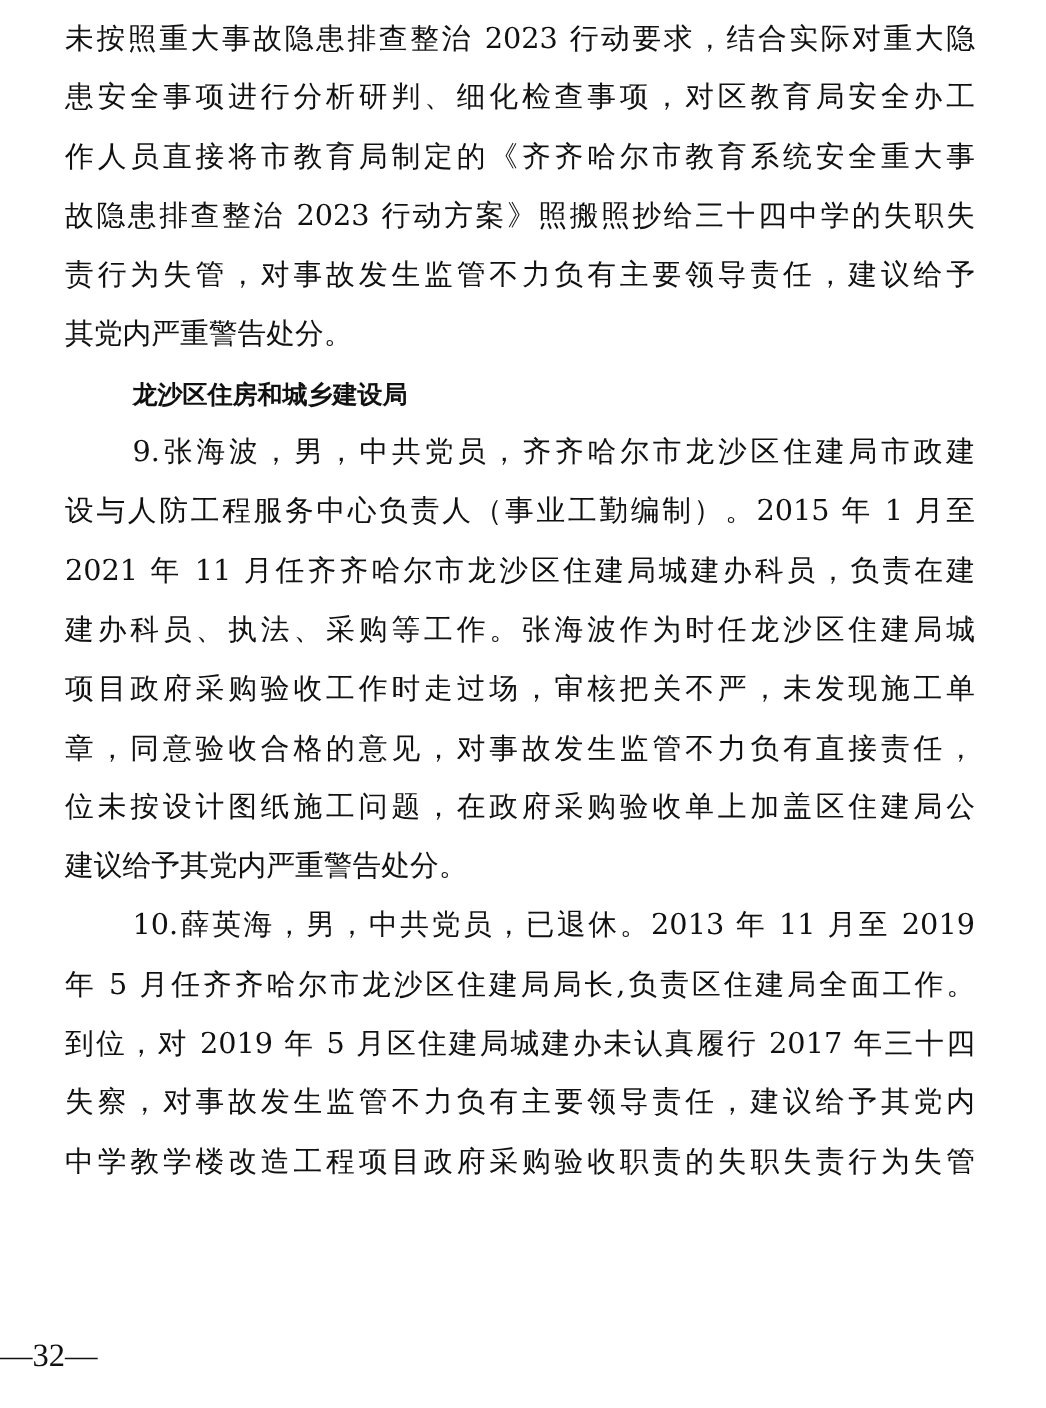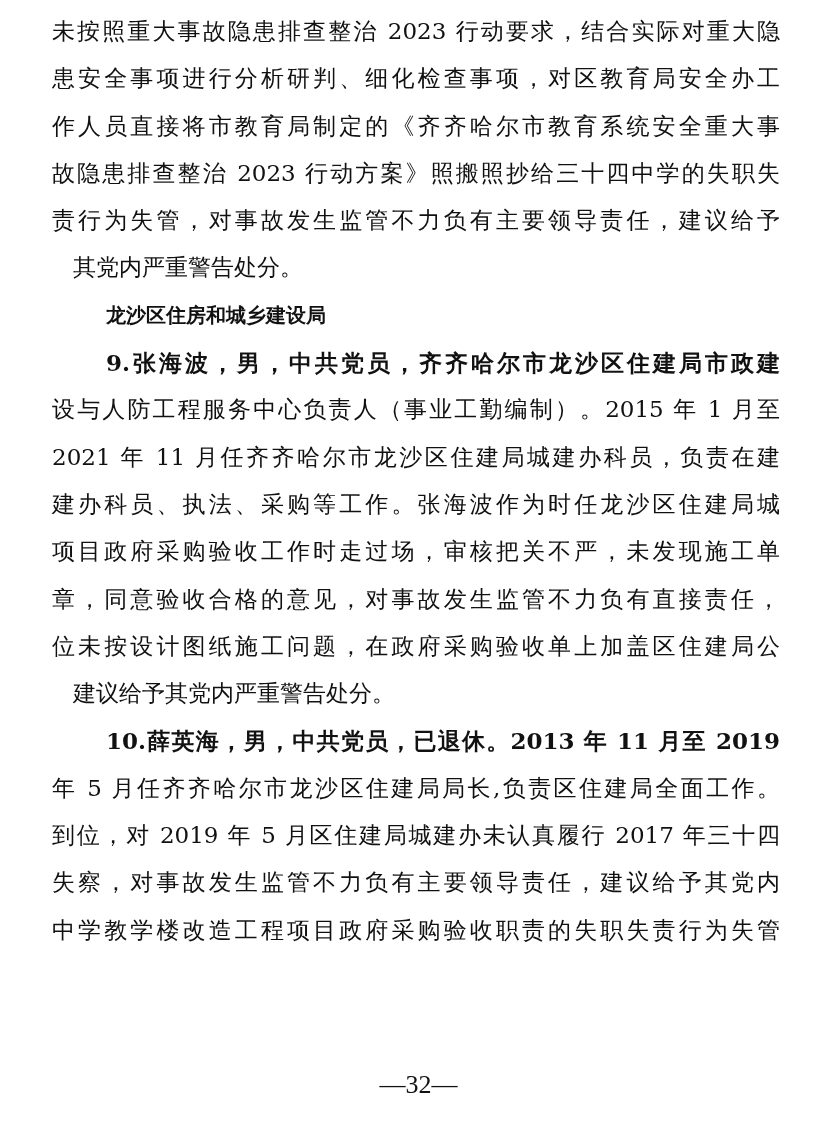--- a/index.html
+++ b/index.html
@@ -24,40 +24,37 @@
     .line {
       height: 47.3px;
       line-height: 47.3px;
       font-size: 23px;
       white-space: nowrap;
       text-align: justify;
       text-align-last: justify;
     }
     .line.last {
       text-align-last: left;
-      margin-left: 21px;
     }
     .line.indent {
       padding-left: 54px;
-      font-weight: bold;
     }
     .heading {
       height: 47.3px;
       line-height: 47.3px;
       font-size: 20px;
       font-weight: bold;
       padding-left: 54px;
       font-family: "DejaVu Sans", "Liberation Sans", sans-serif;
     }
     .page-number {
       position: absolute;
       left: 0;
       width: 837px;
       top: 1070px;
-      text-align: center;
       font-size: 26px;
       font-family: "Liberation Serif", "DejaVu Serif", serif;
     }
   </style>
 </head>
 <body>
 
 <div class="page">
 
   <div>

